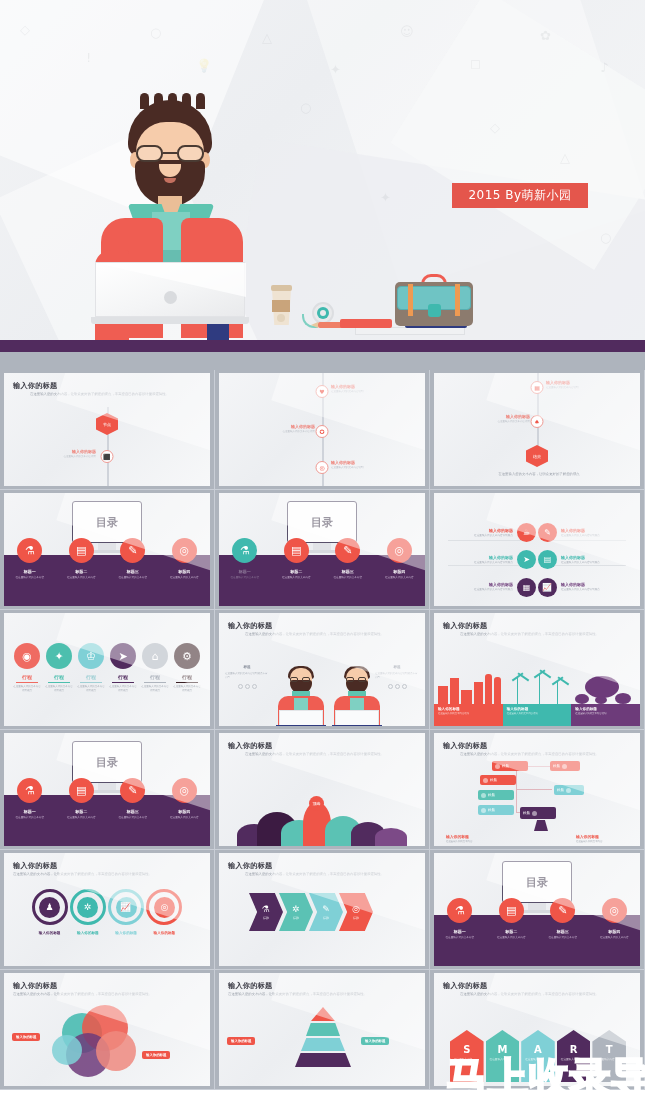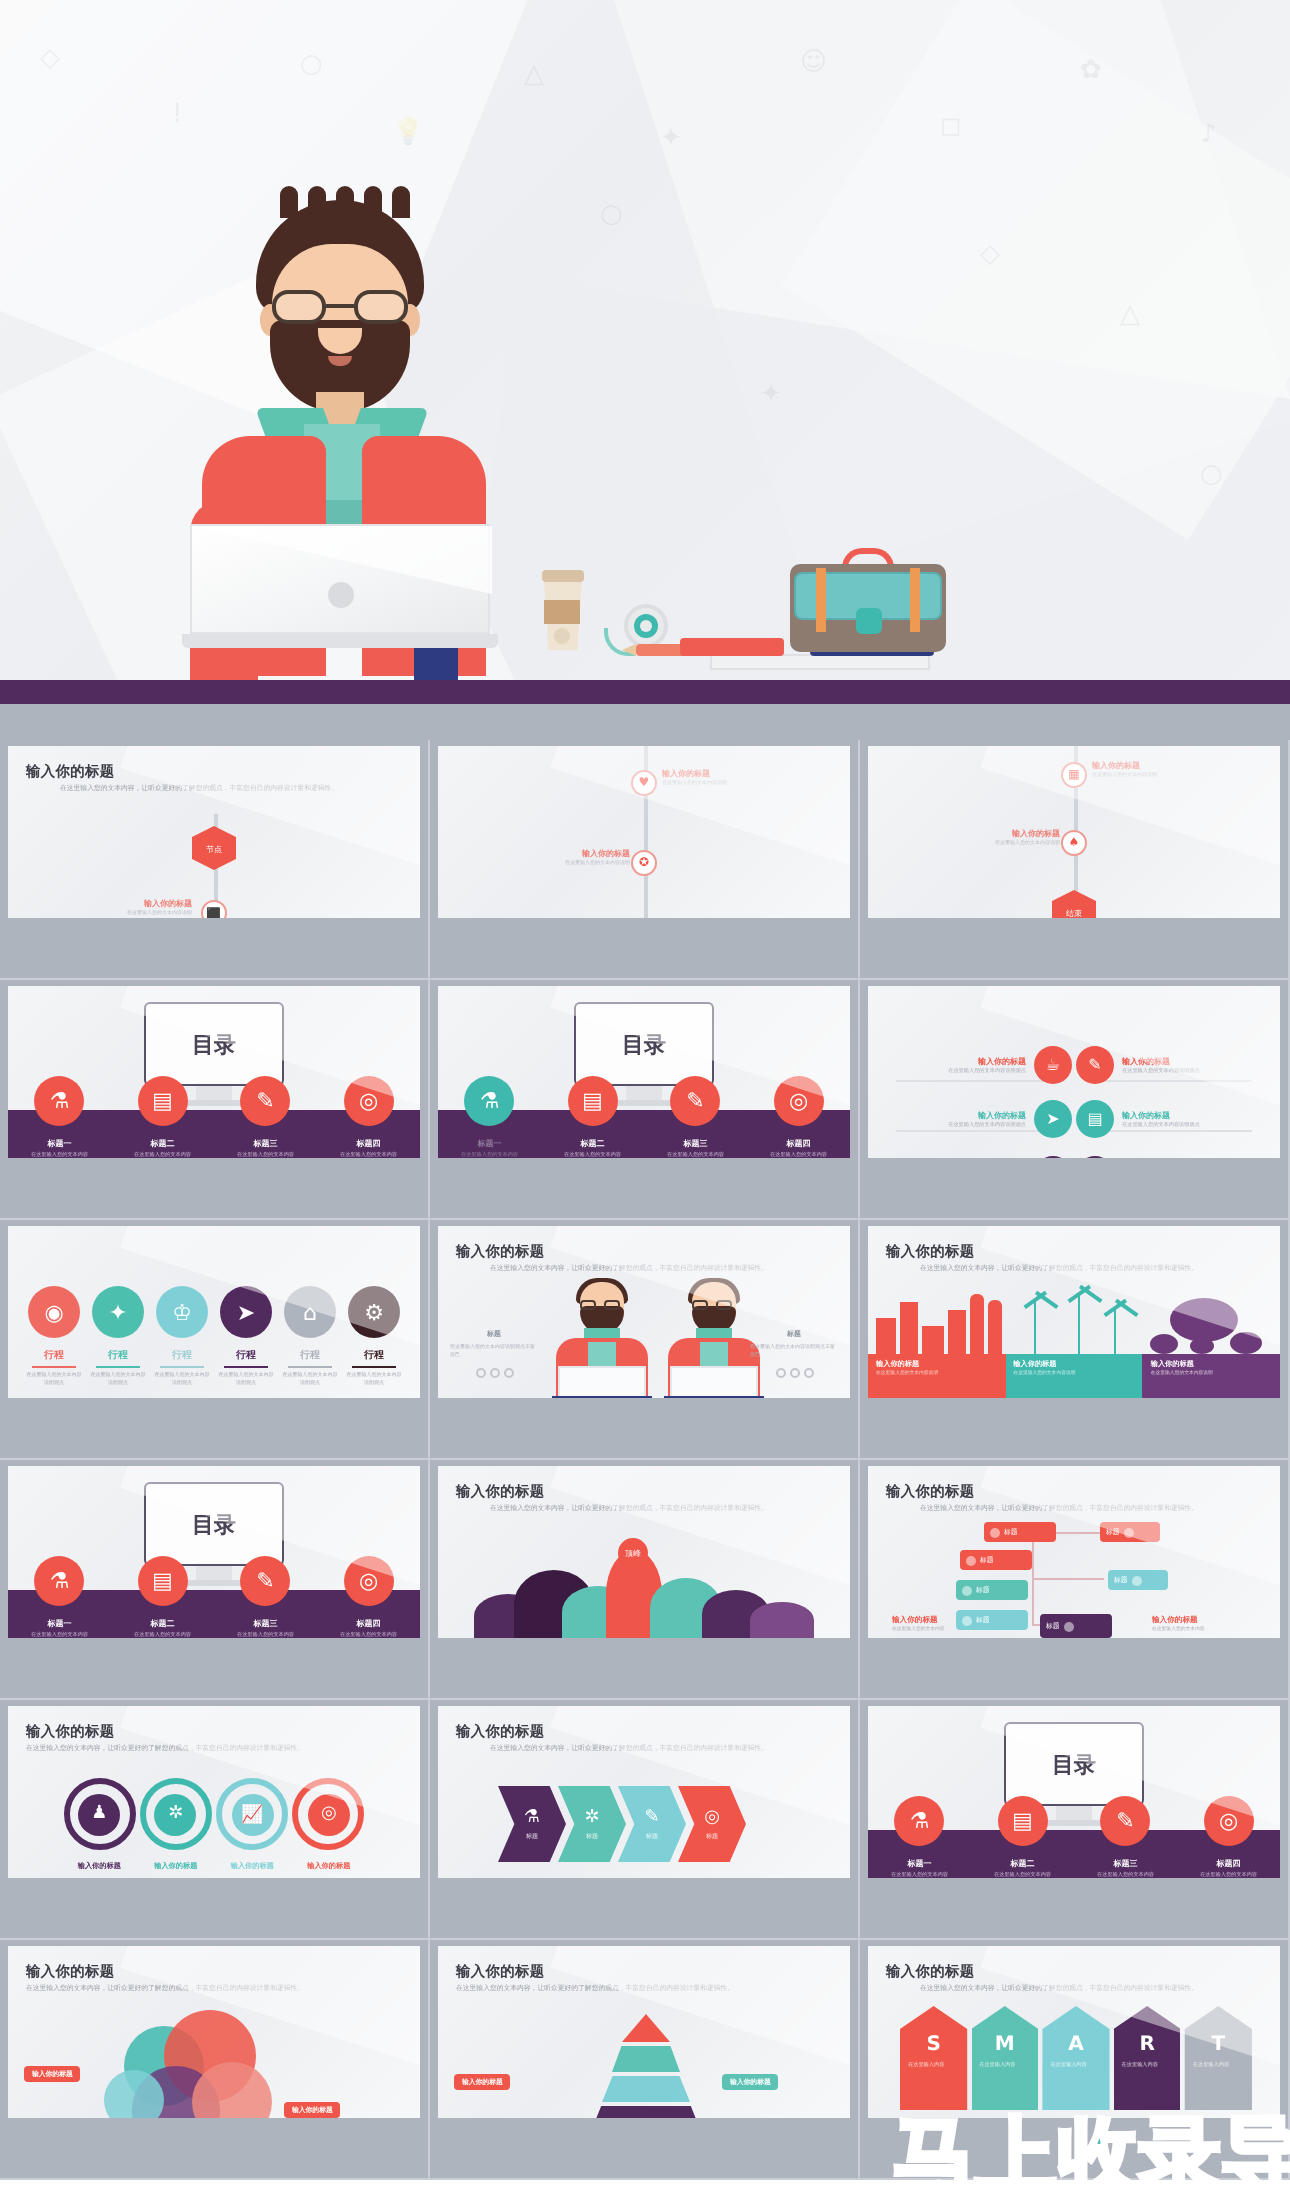--- a/index.html
+++ b/index.html
@@ -134,21 +134,21 @@
   
   .band-purple { position:absolute; left:0; top:340px; width:645px; height:12px; background:#512b5e; }
   .band-grey   { position:absolute; left:0; top:352px; width:645px; height:18px; background:#aeb4bd; }
 
   
   .grid { position:absolute; left:0; top:370px; width:645px; height:734px;
           display:grid; grid-template-columns:repeat(3,215px);
           grid-auto-rows:120px; }
   .cell { position:relative; overflow:hidden; border-right:1px solid #c9ced6;
           border-bottom:1px solid #c9ced6; background:#aeb4bd; }
-  .slide { position:absolute; left:4px; top:3px; width:206px; height:86px;
+  .slide { position:absolute; left:4px; top:3px; width:206px; height:113px;
            background:linear-gradient(135deg,#f4f5f7 0%,#eceef1 45%,#f7f8f9 100%);
            overflow:hidden; }
   .slide:after { content:""; position:absolute; left:30%; top:-30%; width:120%; height:90%;
                  background:rgba(255,255,255,.45); transform:rotate(18deg); }
 
   .s-title { position:absolute; left:9px; top:8px; font-size:7.2px; font-weight:bold;
              color:#3c3c46; letter-spacing:.2px; }
   .s-body { position:absolute; left:26px; top:19px; width:168px; font-size:3.4px;
             color:#9aa0aa; line-height:1.5; }
   .s-body.wide { left:9px; width:186px; }
@@ -394,20 +394,21 @@
   <div class="book3"></div>
   <div class="bag">
     <div class="bag-handle"></div>
     <div class="bag-body"></div>
     <div class="bag-flap"></div>
     <div class="bag-strap bag-s1"></div>
       <div class="bag-strap bag-s2"></div>
     <div class="bag-lock"></div>
   </div>
 
+  <div class="hero-sub">2015 By萌新小园</div>
 </div>
 
 <div class="band-purple"></div>
 <div class="band-grey"></div>
 
 <div class="grid">
 
   <div class="cell">
     <div class="slide">
       <div class="s-title">输入你的标题</div>

